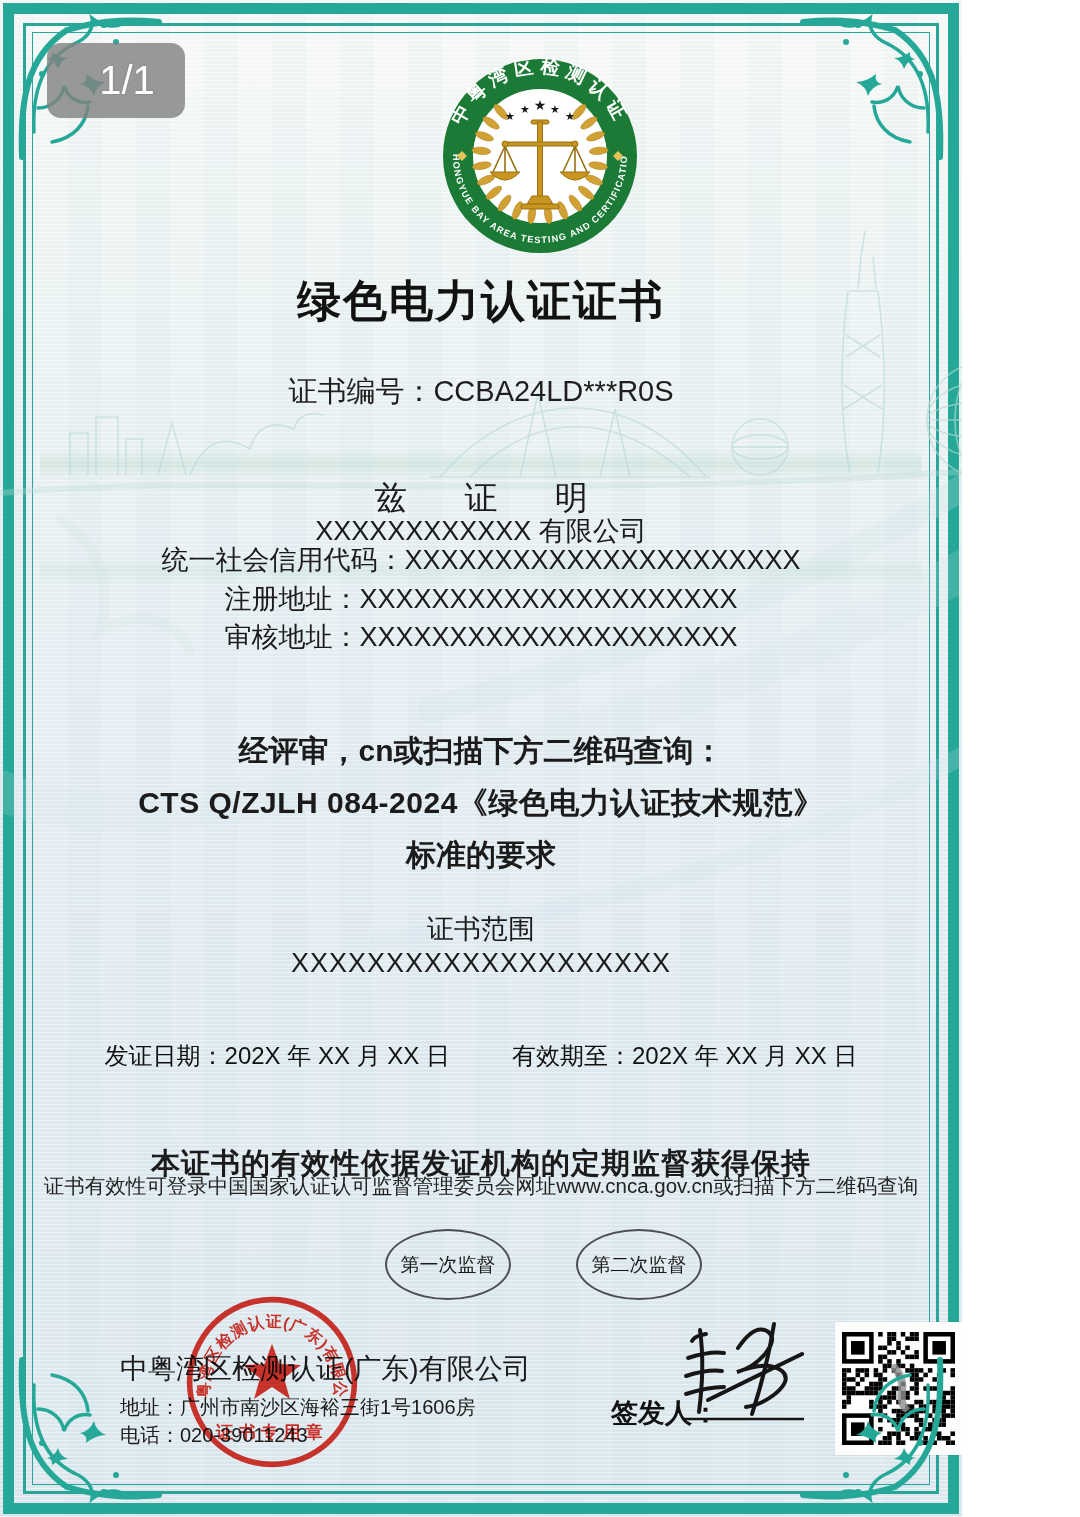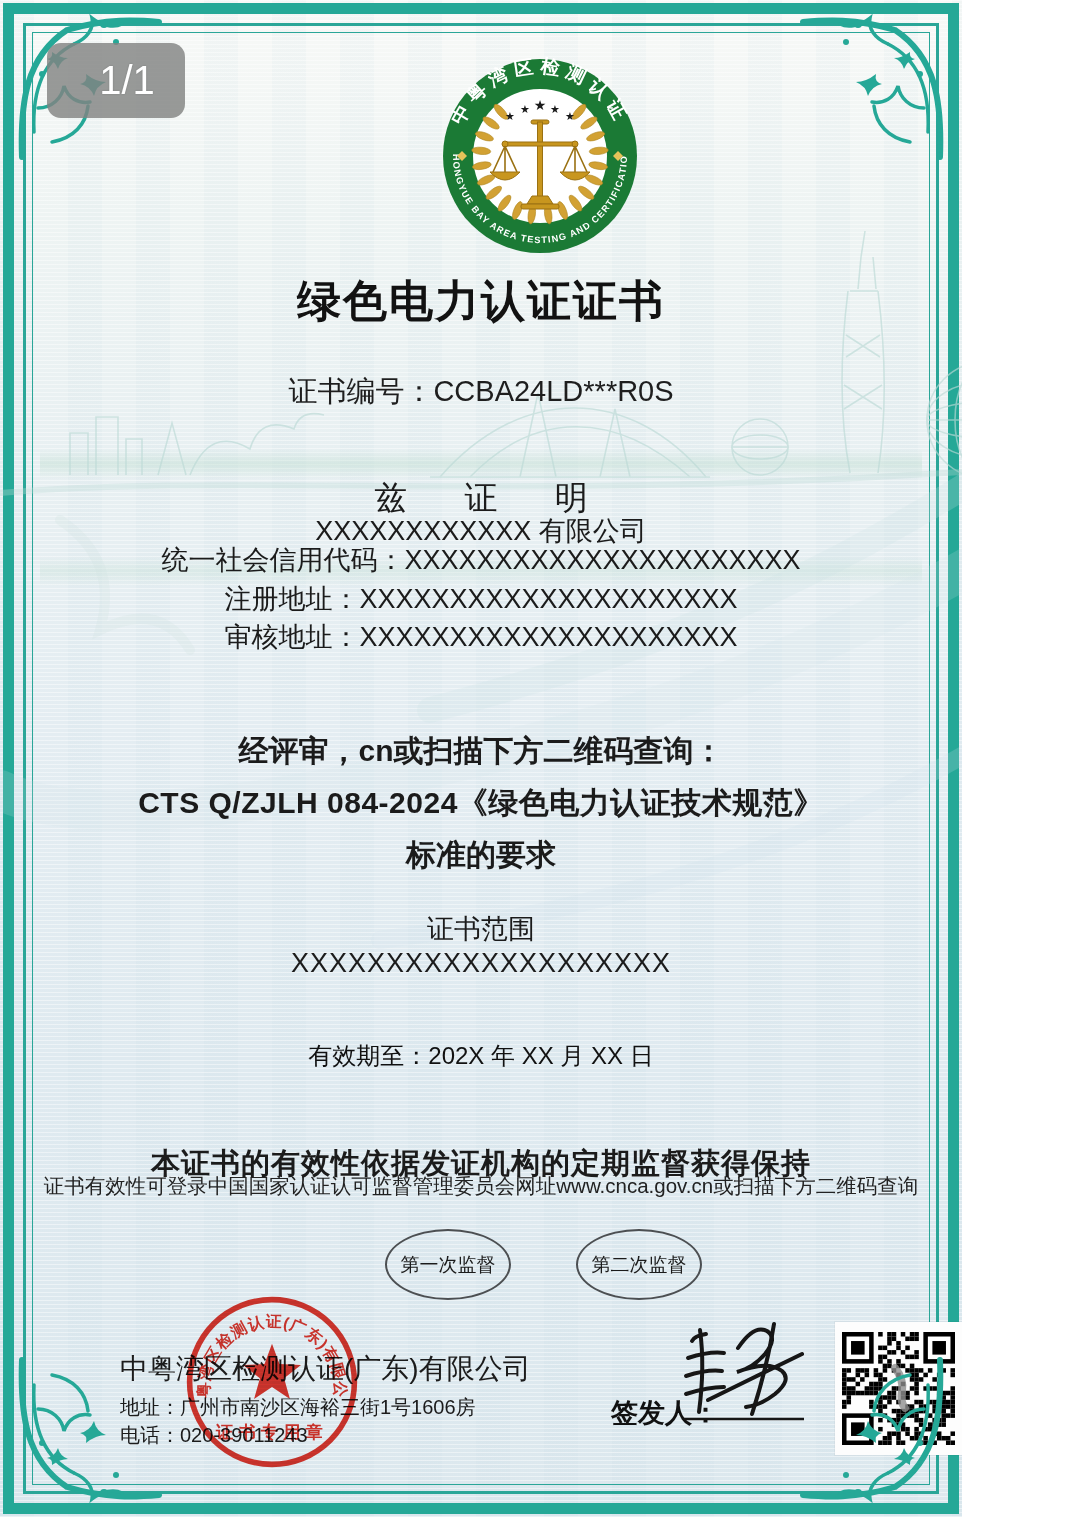--- a/index.html
+++ b/index.html
@@ -230,20 +230,21 @@
   </div>
 
   <div class="c review">经评审，cn或扫描下方二维码查询：</div>
   <div class="c standard">CTS Q/ZJLH 084-2024《绿色电力认证技术规范》</div>
   <div class="c standard2">标准的要求</div>
 
   <div class="c scopeT">证书范围</div>
   <div class="c scopeV">XXXXXXXXXXXXXXXXXXXX</div>
 
   <div class="c dates">
+    <span>发证日期：202X 年 XX 月 XX 日</span>
     <span>有效期至：202X 年 XX 月 XX 日</span>
   </div>
 
   <div class="c keepnote">本证书的有效性依据发证机构的定期监督获得保持</div>
   <div class="c querynote">证书有效性可登录中国国家认证认可监督管理委员会网址www.cnca.gov.cn或扫描下方二维码查询</div>
 
   <div class="sup sup1">
     <span>第一次监督</span>
   </div>
   <div class="sup sup2">

